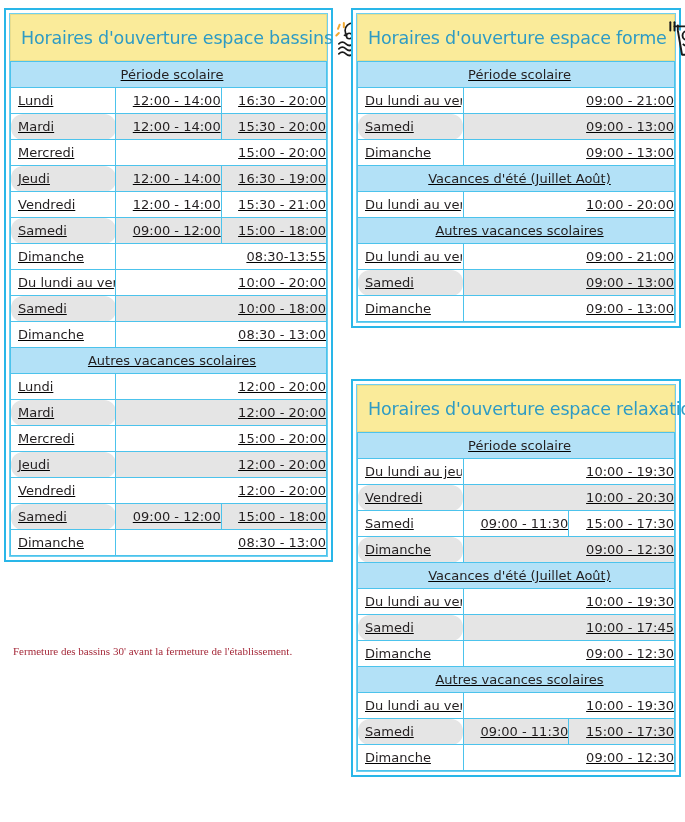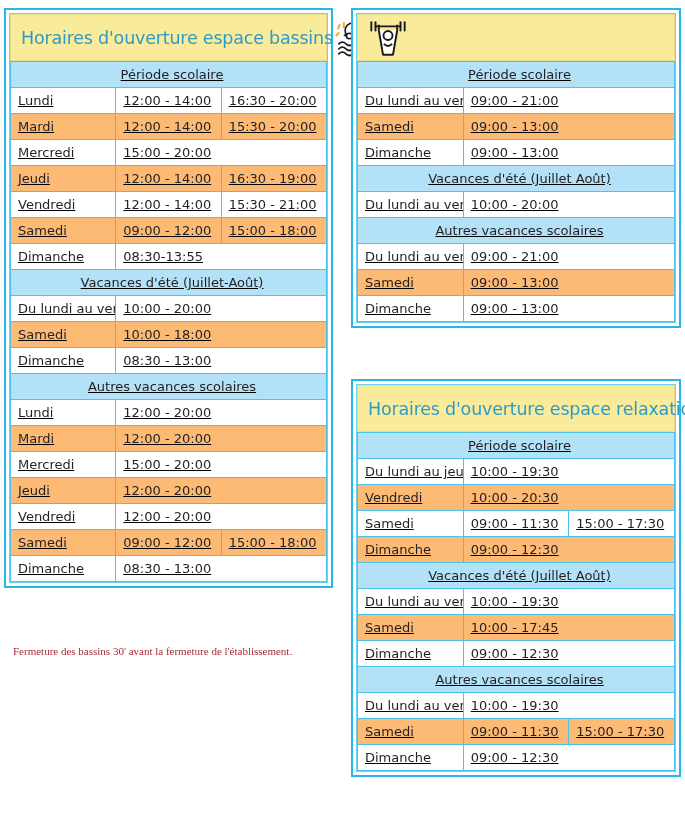--- a/index.html
+++ b/index.html
@@ -76,28 +76,29 @@
     background: #b3e1f7;
     color: #1b7fc4;
     text-align: center;
     font-size: 13.5px;
     padding: 0;
     height: 26px;
   }
   td.day {
     width: 40%;
     background: inherit;
+    border-radius: 12px;
   }
   td.time {
-    text-align: left;
+    text-align: right;
     padding: 0;
     font-size: 13px;
   }
   tr.row-a td { background: #ffffff; }
-  tr.row-b td { background: #fdba74; }
+  tr.row-b td { background: #e5e5e5; }
 
   
   .footnote {
     position: absolute;
     left: 13px;
     top: 645px;
     width: 330px;
     color: #a52a3a;
     font-family: "Liberation Serif", serif;
     font-size: 11px;
@@ -168,23 +169,20 @@
             </tr>
             <tr class="row-b">
               <td class="day">Samedi</td>
               <td class="time">09:00 - 12:00</td>
               <td class="time">15:00 - 18:00</td>
             </tr>
             <tr class="row-a">
               <td class="day">Dimanche</td>
               <td class="time" colspan="2">08:30-13:55</td>
             </tr>
-            <tr>
-              <td class="section" colspan="3">Vacances d'été (Juillet-Août)</td>
-            </tr>
             <tr class="row-a">
               <td class="day">Du lundi au vendredi</td>
               <td class="time" colspan="2">10:00 - 20:00</td>
             </tr>
             <tr class="row-b">
               <td class="day">Samedi</td>
               <td class="time" colspan="2">10:00 - 18:00</td>
             </tr>
             <tr class="row-a">
               <td class="day">Dimanche</td>
@@ -222,20 +220,21 @@
               <td class="day">Dimanche</td>
               <td class="time" colspan="2">08:30 - 13:00</td>
             </tr>
           </tbody>
         </table>
       </div>
     </div>
     <div class="panel" id="panel-forme">
       <div class="panel-inner">
         <div class="title-bar">
+          <div class="title-text">Horaires d'ouverture espace forme</div>
           <span>
     <svg viewBox="0 0 48 48" class="title-icon">
       <g stroke="#1a1a1a" stroke-width="2.3" stroke-linecap="round">
         <line x1="4" y1="5" x2="4" y2="15"></line>
         <line x1="9" y1="5" x2="9" y2="15"></line>
         <line x1="39" y1="5" x2="39" y2="15"></line>
         <line x1="44" y1="5" x2="44" y2="15"></line>
         <line x1="9" y1="10" x2="39" y2="10"></line>
         <line x1="13" y1="9" x2="13" y2="15"></line>
         <line x1="35" y1="9" x2="35" y2="15"></line>

